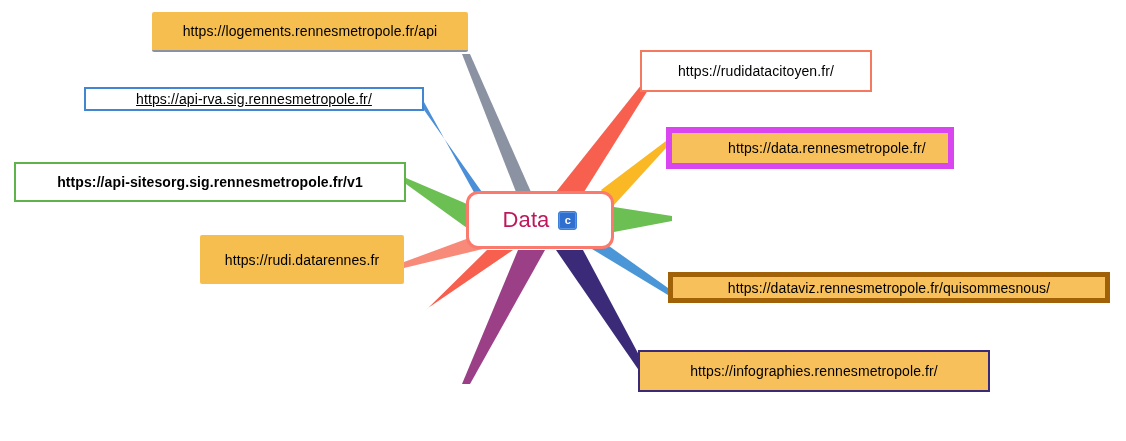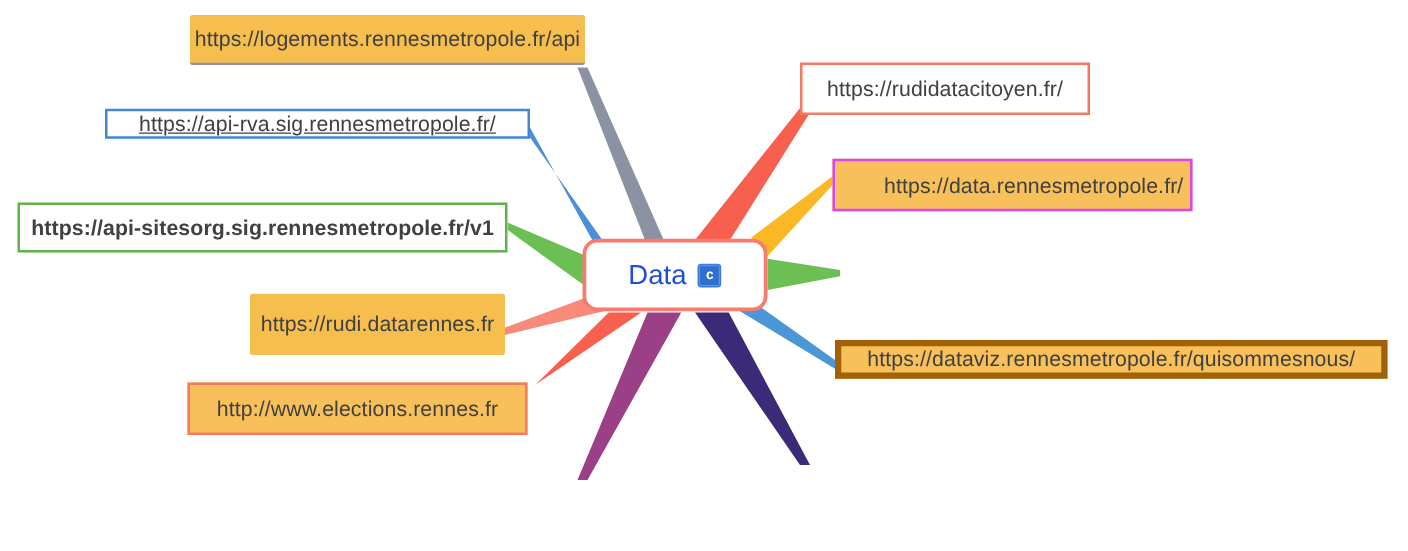--- a/index.html
+++ b/index.html
@@ -23,22 +23,22 @@
     height: 441px;
     pointer-events: none;
   }
   .node {
     position: absolute;
     box-sizing: border-box;
     display: flex;
     align-items: center;
     justify-content: center;
     white-space: nowrap;
-    color: #404040;
-    font-size: 17px;
+    color: #000000;
+    font-size: 14px;
     letter-spacing: 0.1px;
     line-height: 1;
   }
   .leaf {
     border-radius: 0;
     padding: 0 14px;
   }
   
   #root-node {
     left: 466px;
@@ -47,21 +47,21 @@
     height: 58px;
     background: #ffffff;
     border: 3px solid #fa7a6e;
     border-radius: 12px;
     color: #4b5565;
     font-size: 22px;
     z-index: 5;
     gap: 9px;
   }
   #root-node .root-label {
-    color: #1d4ed8;
+    color: #be185d;
     font-size: 22px;
   }
   .badge-c {
     display: inline-flex;
     align-items: center;
     justify-content: center;
     width: 17px;
     height: 17px;
     background: #2f6fd0;
     border: 1px solid #3f7fd8;
@@ -97,21 +97,21 @@
   #leaf-travaux {
     left: 120px; top: 382px; width: 344px; height: 42px;
     background: #f8c05a; border: 2px solid #8e3b78;
   }
   #leaf-rudidatacitoyen {
     left: 640px; top: 50px; width: 232px; height: 42px;
     background: #ffffff; border: 2px solid #f4795f;
   }
   #leaf-data-rm {
     left: 666px; top: 127px; width: 288px; height: 42px;
-    background: #f8c05a; border: 2px solid #d946ef; padding-left: 48px;
+    background: #f8c05a; border: 6px solid #d946ef; padding-left: 48px;
   }
   #leaf-dataviz-budget {
     left: 672px; top: 200px; width: 372px; height: 42px;
     background: #f8c05a; border: 2px solid #5eb44a;
   }
   #leaf-dataviz-quisommesnous {
     left: 668px; top: 272px; width: 442px; height: 31px;
     background: #f8c05a; border: 5px solid #a16207;
   }
   #leaf-infographies {
@@ -155,24 +155,24 @@
   </div>
 
   <div class="node leaf" id="leaf-logements">https://logements.rennesmetropole.fr/api</div>
 
   <div class="node leaf" id="leaf-api-rva">https://api-rva.sig.rennesmetropole.fr/</div>
 
   <div class="node leaf" id="leaf-api-sitesorg">https://api-sitesorg.sig.rennesmetropole.fr/v1</div>
 
   <div class="node leaf" id="leaf-rudi-datarennes">https://rudi.datarennes.fr</div>
 
-  <div class="node leaf" id="leaf-elections">http://www.elections.rennes.fr</div>
 
 
   <div class="node leaf" id="leaf-rudidatacitoyen">https://rudidatacitoyen.fr/</div>
 
   <div class="node leaf" id="leaf-data-rm">https://data.rennesmetropole.fr/</div>
 
 
   <div class="node leaf" id="leaf-dataviz-quisommesnous">https://dataviz.rennesmetropole.fr/quisommesnous/</div>
 
+  <div class="node leaf" id="leaf-infographies">https://infographies.rennesmetropole.fr/</div>
 
 </div>
 
 </body></html>

